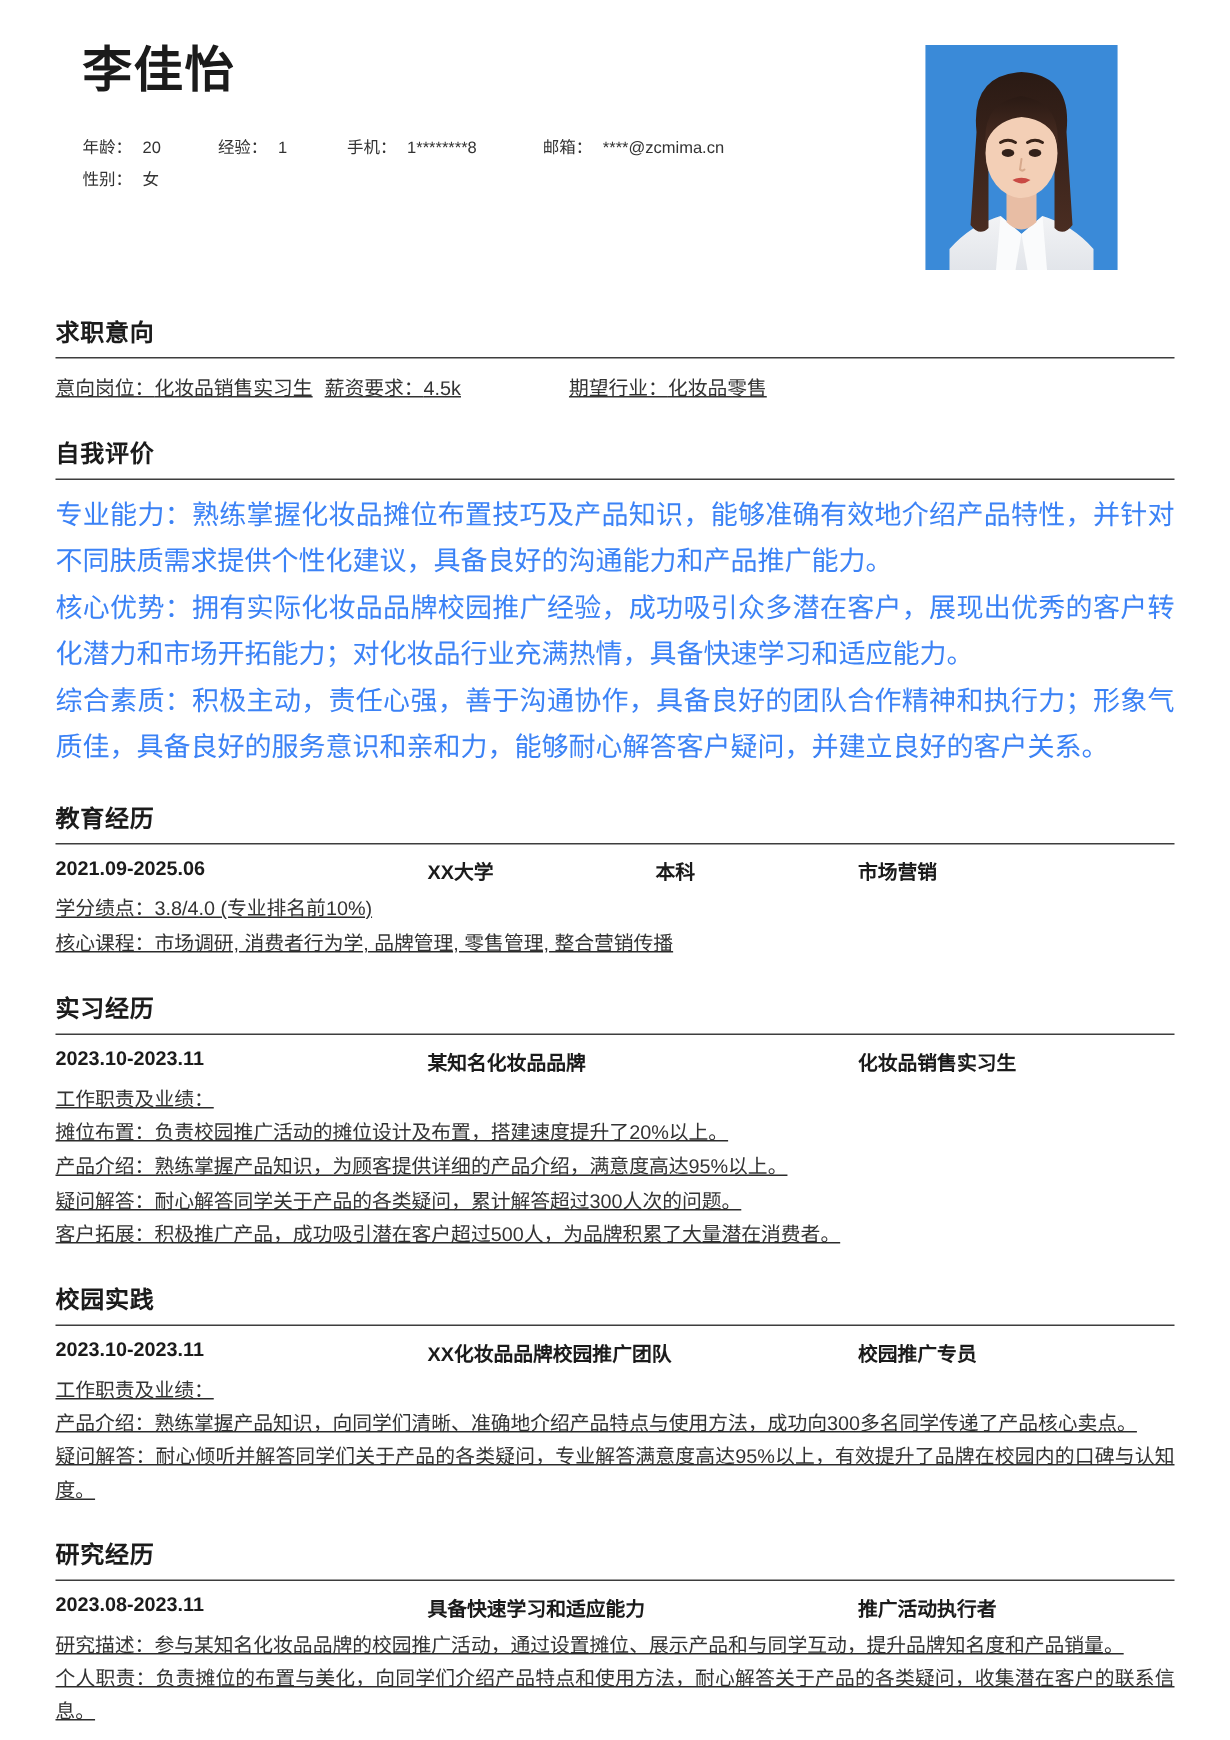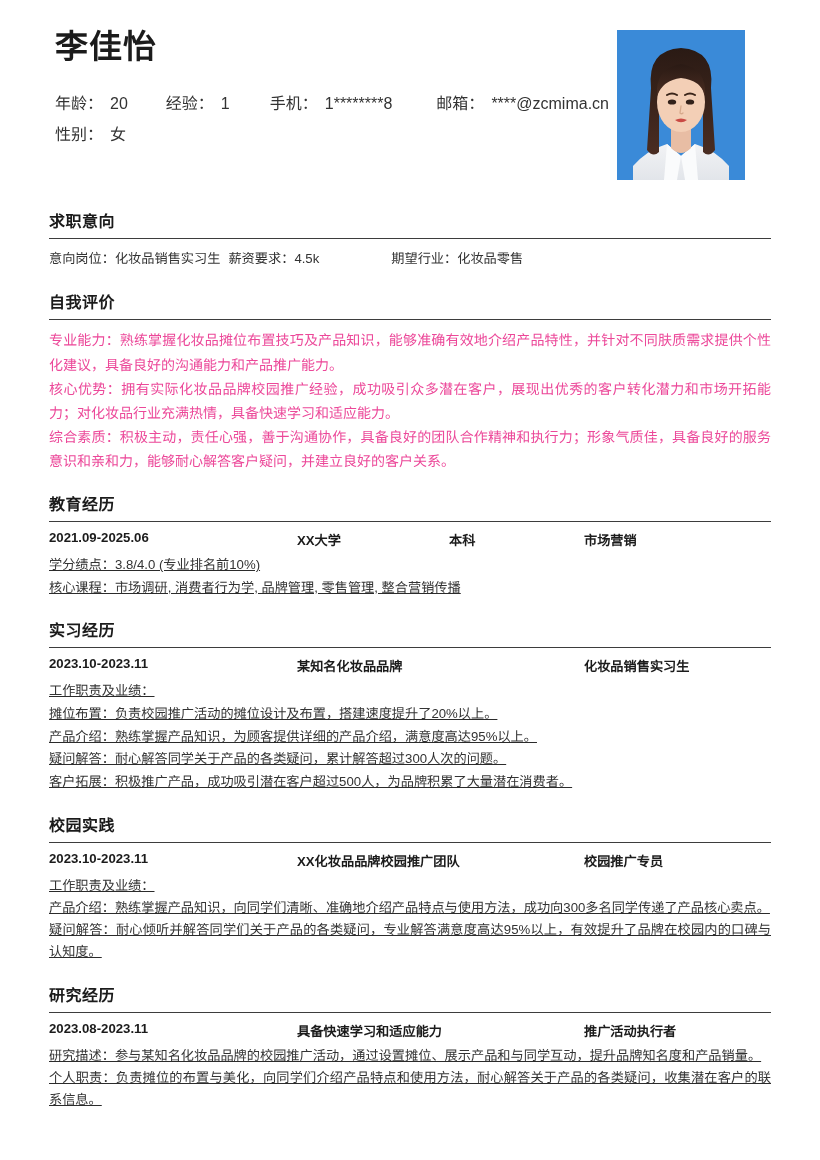--- a/index.html
+++ b/index.html
@@ -42,21 +42,21 @@
     margin-top: 8px;
   }
 
   .meta-rows {
     margin-top: 22px;
   }
 
   .meta-row {
     display: flex;
     align-items: baseline;
-    font-size: 16px;
+    font-size: 11px;
     color: #333333;
     line-height: 1.9;
     white-space: nowrap;
   }
 
   .meta-pair {
     display: inline-flex;
     align-items: baseline;
   }
 
@@ -73,53 +73,54 @@
     top: 30px;
     width: 128px;
     height: 150px;
     overflow: hidden;
     background: #3a8ad8;
   }
 
   .photo svg { display: block; width: 128px; height: 150px; }
 
   
-  .section { padding: 0 49px; }
+  .section { padding: 0 37px; }
 
   .section-title {
     font-size: 16px;
     font-weight: bold;
     color: #1b1b1b;
     letter-spacing: 0.5px;
     padding-bottom: 6px;
     margin-top: 18px;
   }
 
   .section-rule {
     border-bottom: 1.6px solid #3d3d3d;
     margin-bottom: 8px;
   }
 
   
   .para {
-    font-size: 14px;
+    font-size: 18px;
     line-height: 1.72;
-    color: #ec4899;
+    color: #3b82f6;
     text-align: justify;
   }
 
   
   .inline-row {
     display: flex;
     align-items: baseline;
     font-size: 13.2px;
     color: #333333;
     line-height: 1.85;
     white-space: nowrap;
     margin-top: 2px;
+    text-decoration: underline;
   }
   .inline-row .sp-sm { width: 8px; }
   .inline-row .sp-lg { width: 72px; }
 
   
   .entry-head {
     position: relative;
     height: 22px;
     font-size: 13.2px;
     font-weight: bold;

